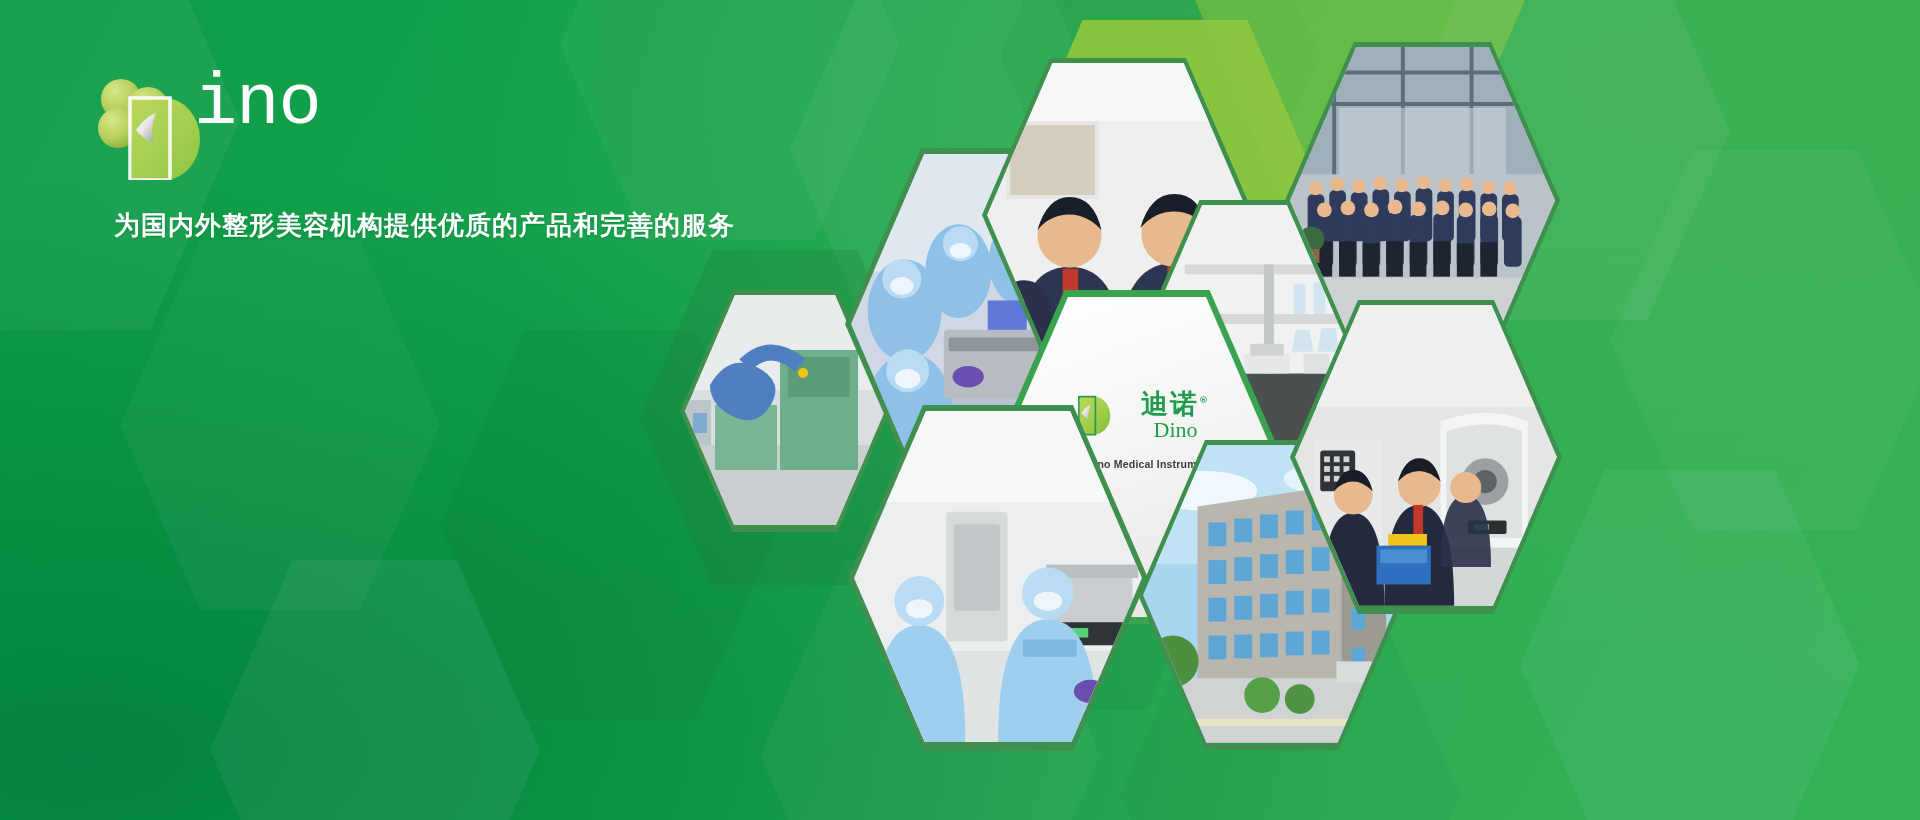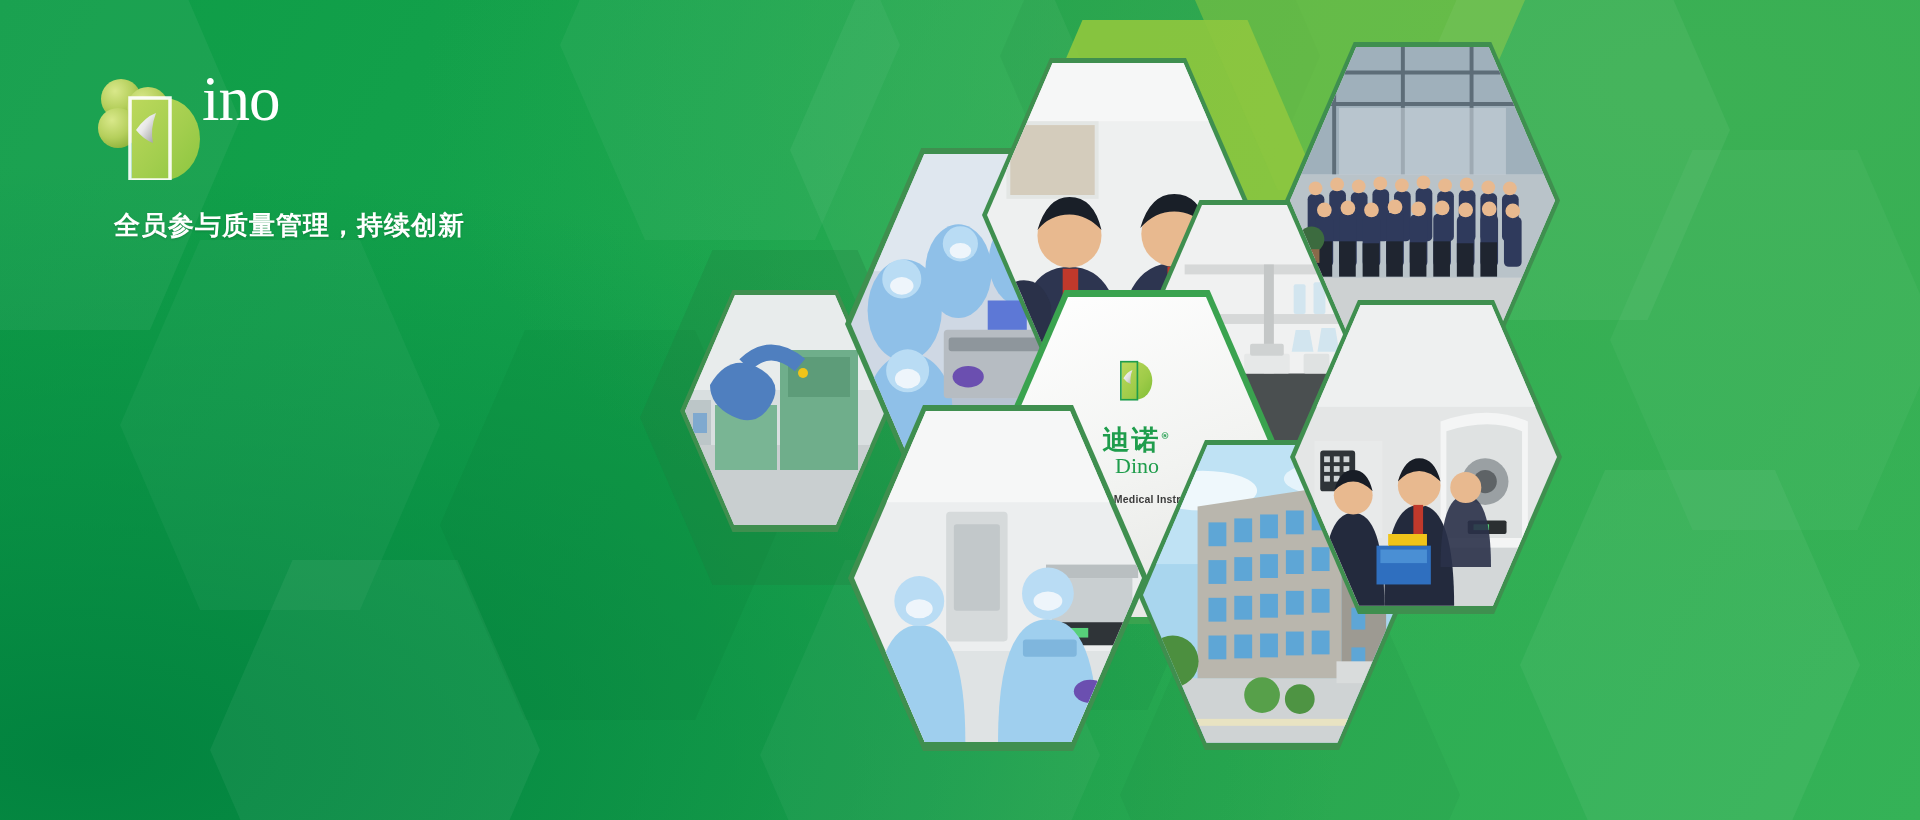--- a/index.html
+++ b/index.html
@@ -30,23 +30,23 @@
   
   .bg-hex{ pointer-events:none; }
 
   
   .logo-wrap{
     position:absolute; left:92px; top:72px;
     width:330px; height:108px;
   }
   .logo-mark{ position:absolute; left:0; top:0; width:150px; height:108px; }
   .logo-word{
-    position:absolute; left:110px; top:-4px;
-    font-family:Liberation Serif, serif;
-    font-size:63px; line-height:1; color:#ffffff; letter-spacing:-1px;
+    position:absolute; left:102px; top:-4px;
+    font-family:Liberation Mono, monospace;
+    font-size:72px; line-height:1; color:#ffffff; letter-spacing:-1px;
   }
 
   
   .copy{ position:absolute; left:114px; top:212px; width:760px; }
   .copy-line{
     color:#ffffff;
     font-size:26px;
     font-weight:bold;
     line-height:1.0;
     margin-bottom:29px;
@@ -71,21 +71,21 @@
   }
   .ph-scene{ position:absolute; inset:0; }
 
   
   .center-tile .inner{ background:linear-gradient(160deg,#ffffff 0%,#f2f3f1 55%,#e4e5e2 100%); }
   .center-logo{
     position:absolute; left:0; right:0; top:41%;
     transform:translateY(-50%);
     text-align:center;
   }
-  .ct-row{ display:flex; align-items:center; justify-content:center; gap:15px;flex-direction:column; }
+  .ct-row{ display:flex; align-items:flex-start; justify-content:center; gap:15px; }
   .ct-cn{
     font-size:27px; font-weight:bold; color:#1f9d4c; letter-spacing:2px;
     font-family:"DejaVu Sans","Liberation Sans",sans-serif;
     position:relative;
   }
   .ct-reg{ font-size:9px; vertical-align:super; color:#1f9d4c; }
   .ct-dino{
     font-family:"Liberation Serif","DejaVu Serif",serif;
     font-size:22px; color:#1f9d4c; line-height:.95; letter-spacing:0px;
     margin-top:-2px;
@@ -144,21 +144,21 @@
       <path d="M40 26 h32 a36 41 0 0 1 0 82 h-32 z" fill="url(#leaf)"></path>
 
       <rect x="38" y="26" width="40" height="82" fill="none" stroke="#ffffff" stroke-width="3.5" opacity=".92"></rect>
 
       <path d="M44 58 q9 -13 20 -17 q-6 16 -3 30 q-10 -4 -17 -13 z" fill="url(#curl)"></path>
     </svg>
     <div class="logo-word">ino</div>
   </div>
 
   <div class="copy">
-    <div class="copy-line">全员参与质量管理，持续创新</div>
+    <div class="copy-line">为国内外整形美容机构提供优质的产品和完善的服务</div>
   </div>
 
   <div class="cluster">
 
     <div class="photo-hex" style="left:20px; top:290px; width:210px; height:242px; background:#3f8f4f;">
       <div class="inner" style="margin:5px;">
         <svg class="ph-scene" viewBox="0 0 200 230" preserveAspectRatio="xMidYMid slice">
           <rect width="200" height="230" fill="#d9dfe0"></rect>
           <rect y="0" width="200" height="95" fill="#e8ecec"></rect>
           <rect y="150" width="200" height="80" fill="#c9cfd0"></rect>

